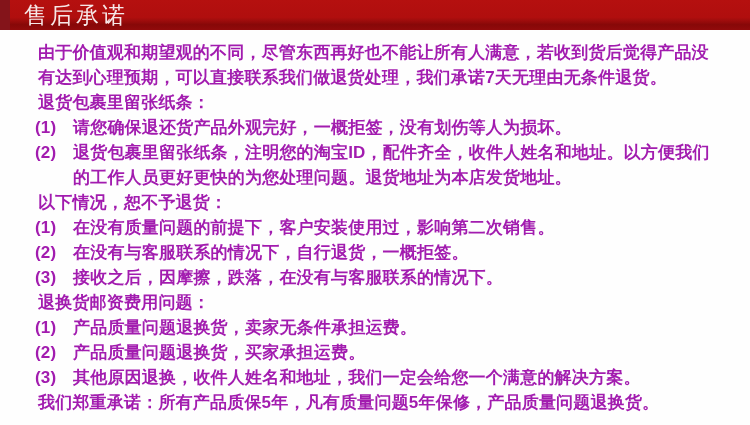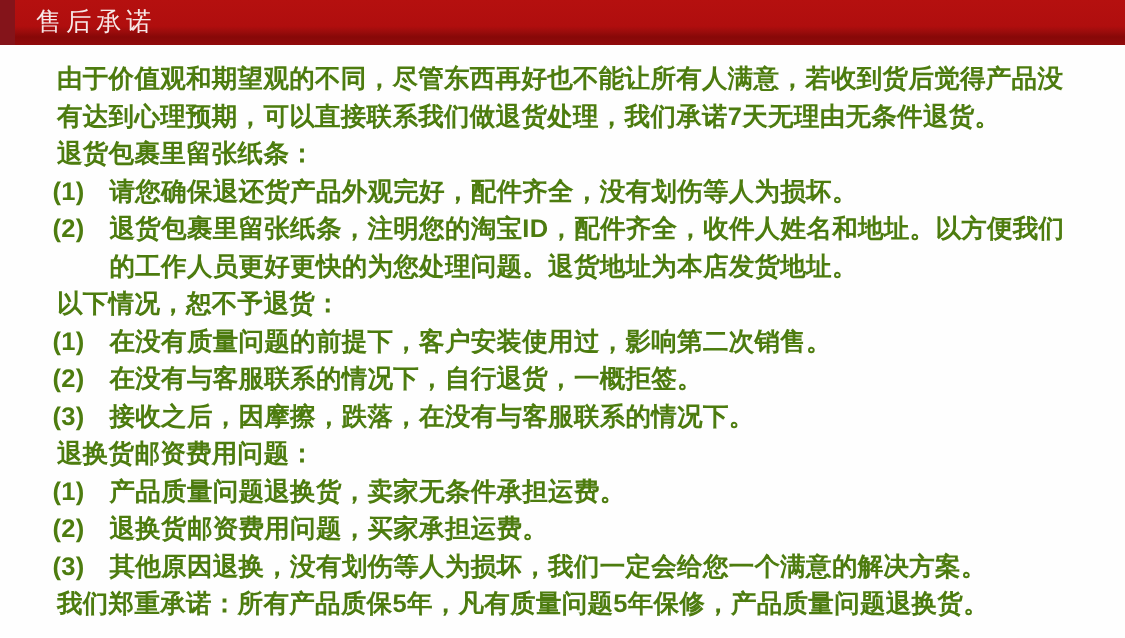--- a/index.html
+++ b/index.html
@@ -24,30 +24,30 @@
   .banner-strip {
     position: absolute;
     left: 0;
     top: 0;
     width: 10px;
     height: 100%;
     background: #84141a;
   }
   .banner-title {
     margin: 0 0 0 24px;
-    font-size: 17px;
+    font-size: 23px;
     font-weight: 400;
     letter-spacing: 3px;
     line-height: 30px;
     color: #f6e7e7;
   }
   
   .content {
     padding: 10px 28px 0 38px;
-    color: #4d7c0f;
+    color: #a21caf;
     font-size: 17px;
     font-weight: 700;
     line-height: 25px;
     letter-spacing: 0.2px;
   }
   .content p, .content h2 {
     margin: 0;
     font-size: 17px;
     font-weight: 700;
   }
@@ -74,21 +74,21 @@
   </header>
 
   <main class="content">
 
     <p class="intro">由于价值观和期望观的不同，尽管东西再好也不能让所有人满意，若收到货后觉得产品没有达到心理预期，可以直接联系我们做退货处理，我们承诺7天无理由无条件退货。</p>
 
     <section>
       <h2 class="heading">退货包裹里留张纸条：</h2>
       <div class="item">
         <span class="marker">(1)</span>
-        <span class="text">请您确保退还货产品外观完好，配件齐全，没有划伤等人为损坏。</span>
+        <span class="text">请您确保退还货产品外观完好，一概拒签，没有划伤等人为损坏。</span>
       </div>
       <div class="item">
         <span class="marker">(2)</span>
         <span class="text">退货包裹里留张纸条，注明您的淘宝ID，配件齐全，收件人姓名和地址。以方便我们的工作人员更好更快的为您处理问题。退货地址为本店发货地址。</span>
       </div>
     </section>
 
     <section>
       <h2 class="heading">以下情况，恕不予退货：</h2>
       <div class="item">
@@ -106,24 +106,24 @@
     </section>
 
     <section>
       <h2 class="heading">退换货邮资费用问题：</h2>
       <div class="item">
         <span class="marker">(1)</span>
         <span class="text">产品质量问题退换货，卖家无条件承担运费。</span>
       </div>
       <div class="item">
         <span class="marker">(2)</span>
-        <span class="text">退换货邮资费用问题，买家承担运费。</span>
+        <span class="text">产品质量问题退换货，买家承担运费。</span>
       </div>
       <div class="item">
         <span class="marker">(3)</span>
-        <span class="text">其他原因退换，没有划伤等人为损坏，我们一定会给您一个满意的解决方案。</span>
+        <span class="text">其他原因退换，收件人姓名和地址，我们一定会给您一个满意的解决方案。</span>
       </div>
     </section>
 
     <p class="footer-promise">我们郑重承诺：所有产品质保5年，凡有质量问题5年保修，产品质量问题退换货。</p>
 
   </main>
 </div>
 
 </body></html>

